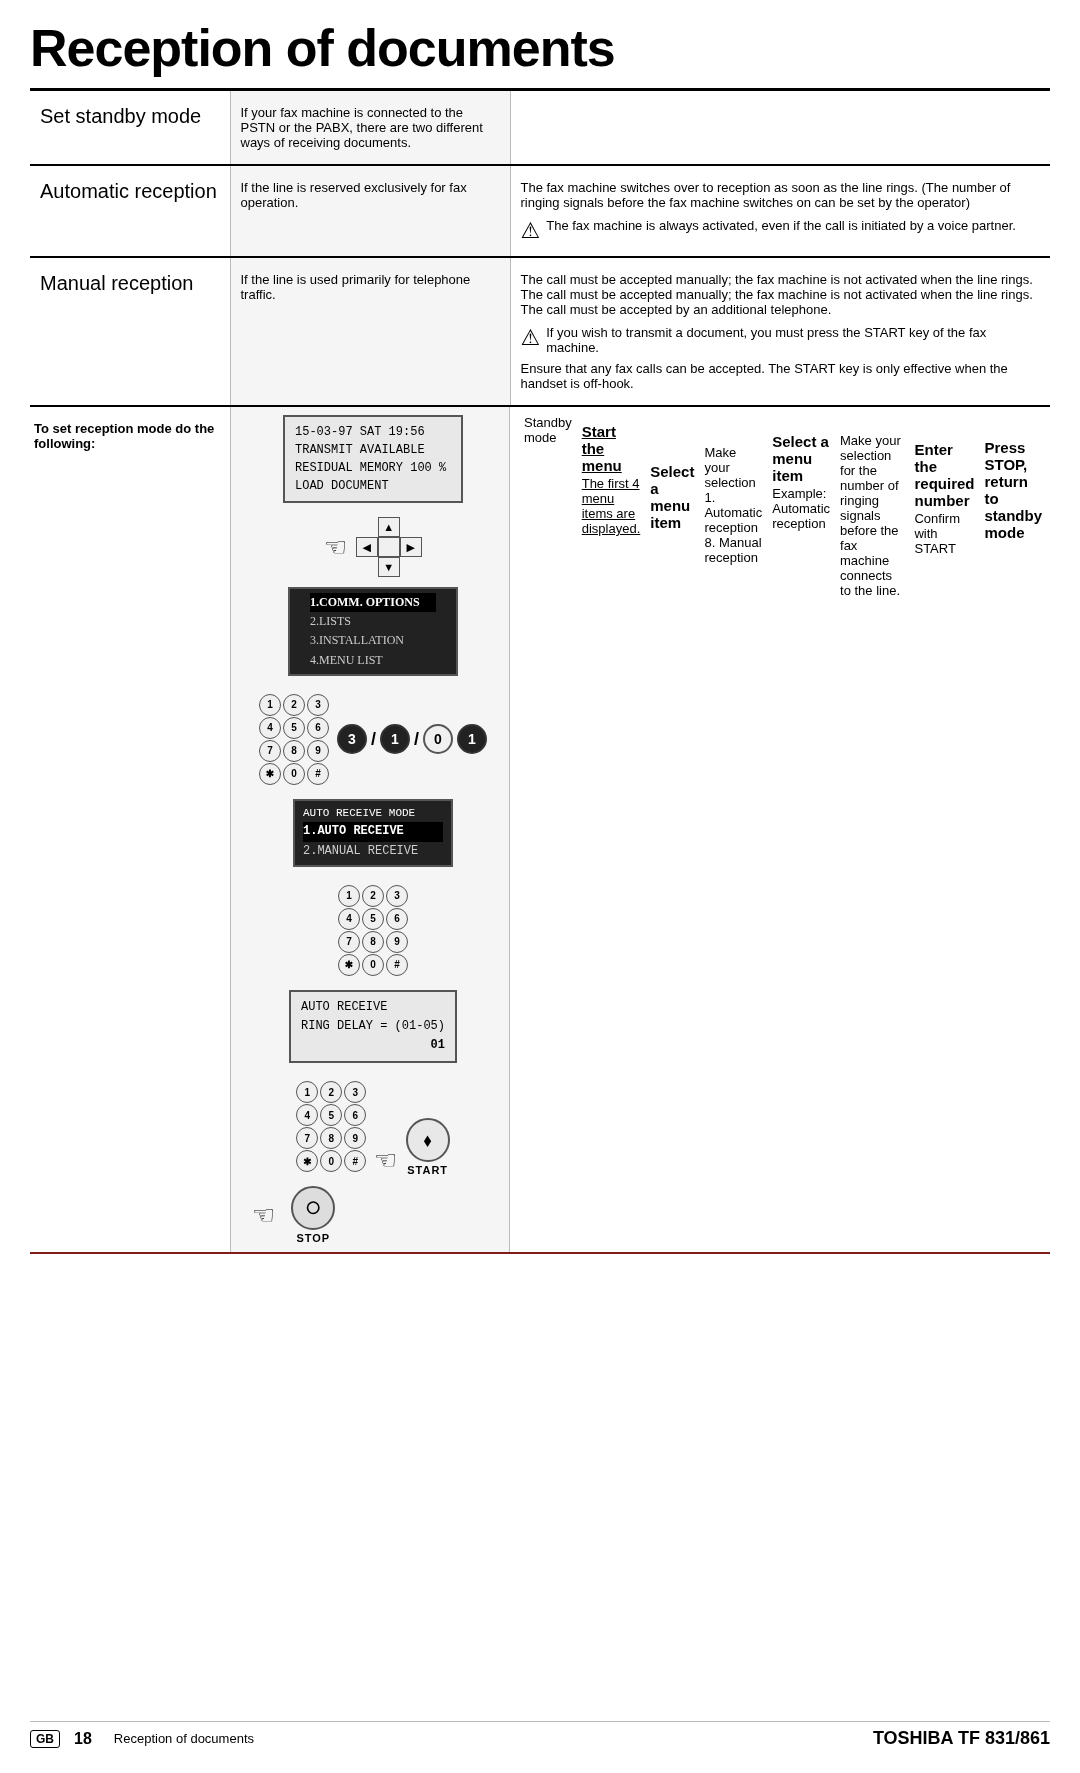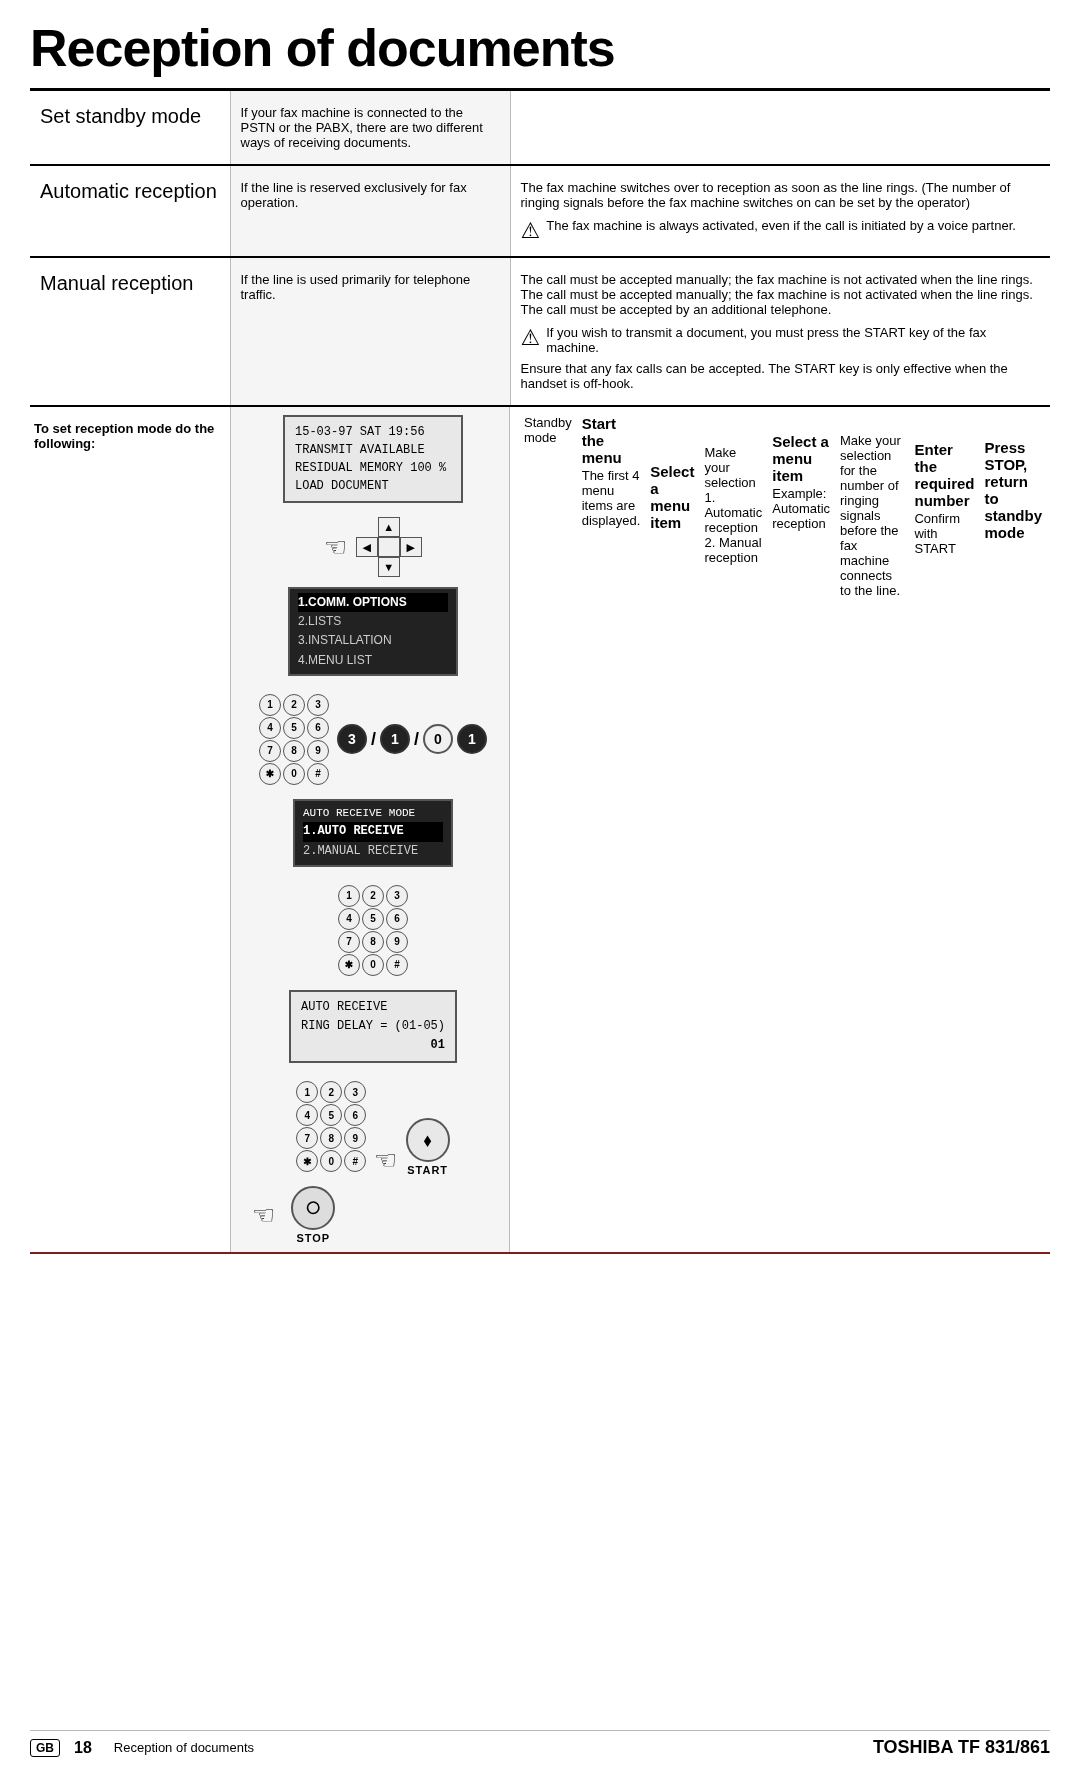--- a/index.html
+++ b/index.html
@@ -82,22 +82,22 @@
       margin-bottom: 4px;
       display: inline-block;
       min-width: 180px;
     }
     .device-display div {
       line-height: 1.5;
     }
     .menu-display {
       background: #222;
       border: 2px solid #555;
-      padding: 4px 8px;
-      font-family: Liberation Sans, sans-serif;
+      padding: 4px 20px;
+      font-family: Liberation Serif, serif;
       font-size: 12px;
       margin-bottom: 4px;
       display: inline-block;
       min-width: 170px;
     }
     .menu-display div {
       color: #fff;
       line-height: 1.6;
     }
     .menu-display div.selected {
@@ -261,21 +261,21 @@
       background: #e8e8e8;
     }
     .func-btn-label {
       font-size: 11px;
       font-weight: bold;
       letter-spacing: 1px;
     }
     
     .footer {
       position: absolute;
-      bottom: 15px;
+      bottom: 24px;
       left: 30px;
       right: 30px;
       display: flex;
       align-items: center;
       border-top: 1px solid #bbb;
       padding-top: 6px;
     }
     .footer-left {
       display: flex;
       align-items: center;
@@ -567,33 +567,33 @@
       </div>
 
     </div>
 
     <div class="steps-right-col">
 
       <div class="step-right-item">
         <div class="step-right-sub">Standby mode</div>
       </div>
 
-      <div class="step-right-item" style="margin-top:0;">
+      <div class="step-right-item" style="margin-top:8px;text-decoration:underline;">
         <div class="step-right-title">Start the menu</div>
         <div class="step-right-sub">The first 4 menu items are displayed.</div>
       </div>
 
       <div class="step-right-item" style="margin-top: 48px;">
         <div class="step-right-title">Select a menu item</div>
       </div>
 
       <div class="step-right-item" style="margin-top: 30px;">
         <div class="step-right-sub">Make your selection</div>
         <div class="step-right-sub">1. Automatic reception</div>
-        <div class="step-right-sub">2. Manual reception</div>
+        <div class="step-right-sub">8. Manual reception</div>
       </div>
 
       <div class="step-right-item" style="margin-top: 18px;">
         <div class="step-right-title">Select a menu item</div>
         <div class="step-right-sub">Example: Automatic reception</div>
       </div>
 
       <div class="step-right-item" style="margin-top:18px;">
         <div class="step-right-sub">Make your selection</div>
         <div class="step-right-sub">for the number of ringing signals before the fax machine connects to the line.</div>

